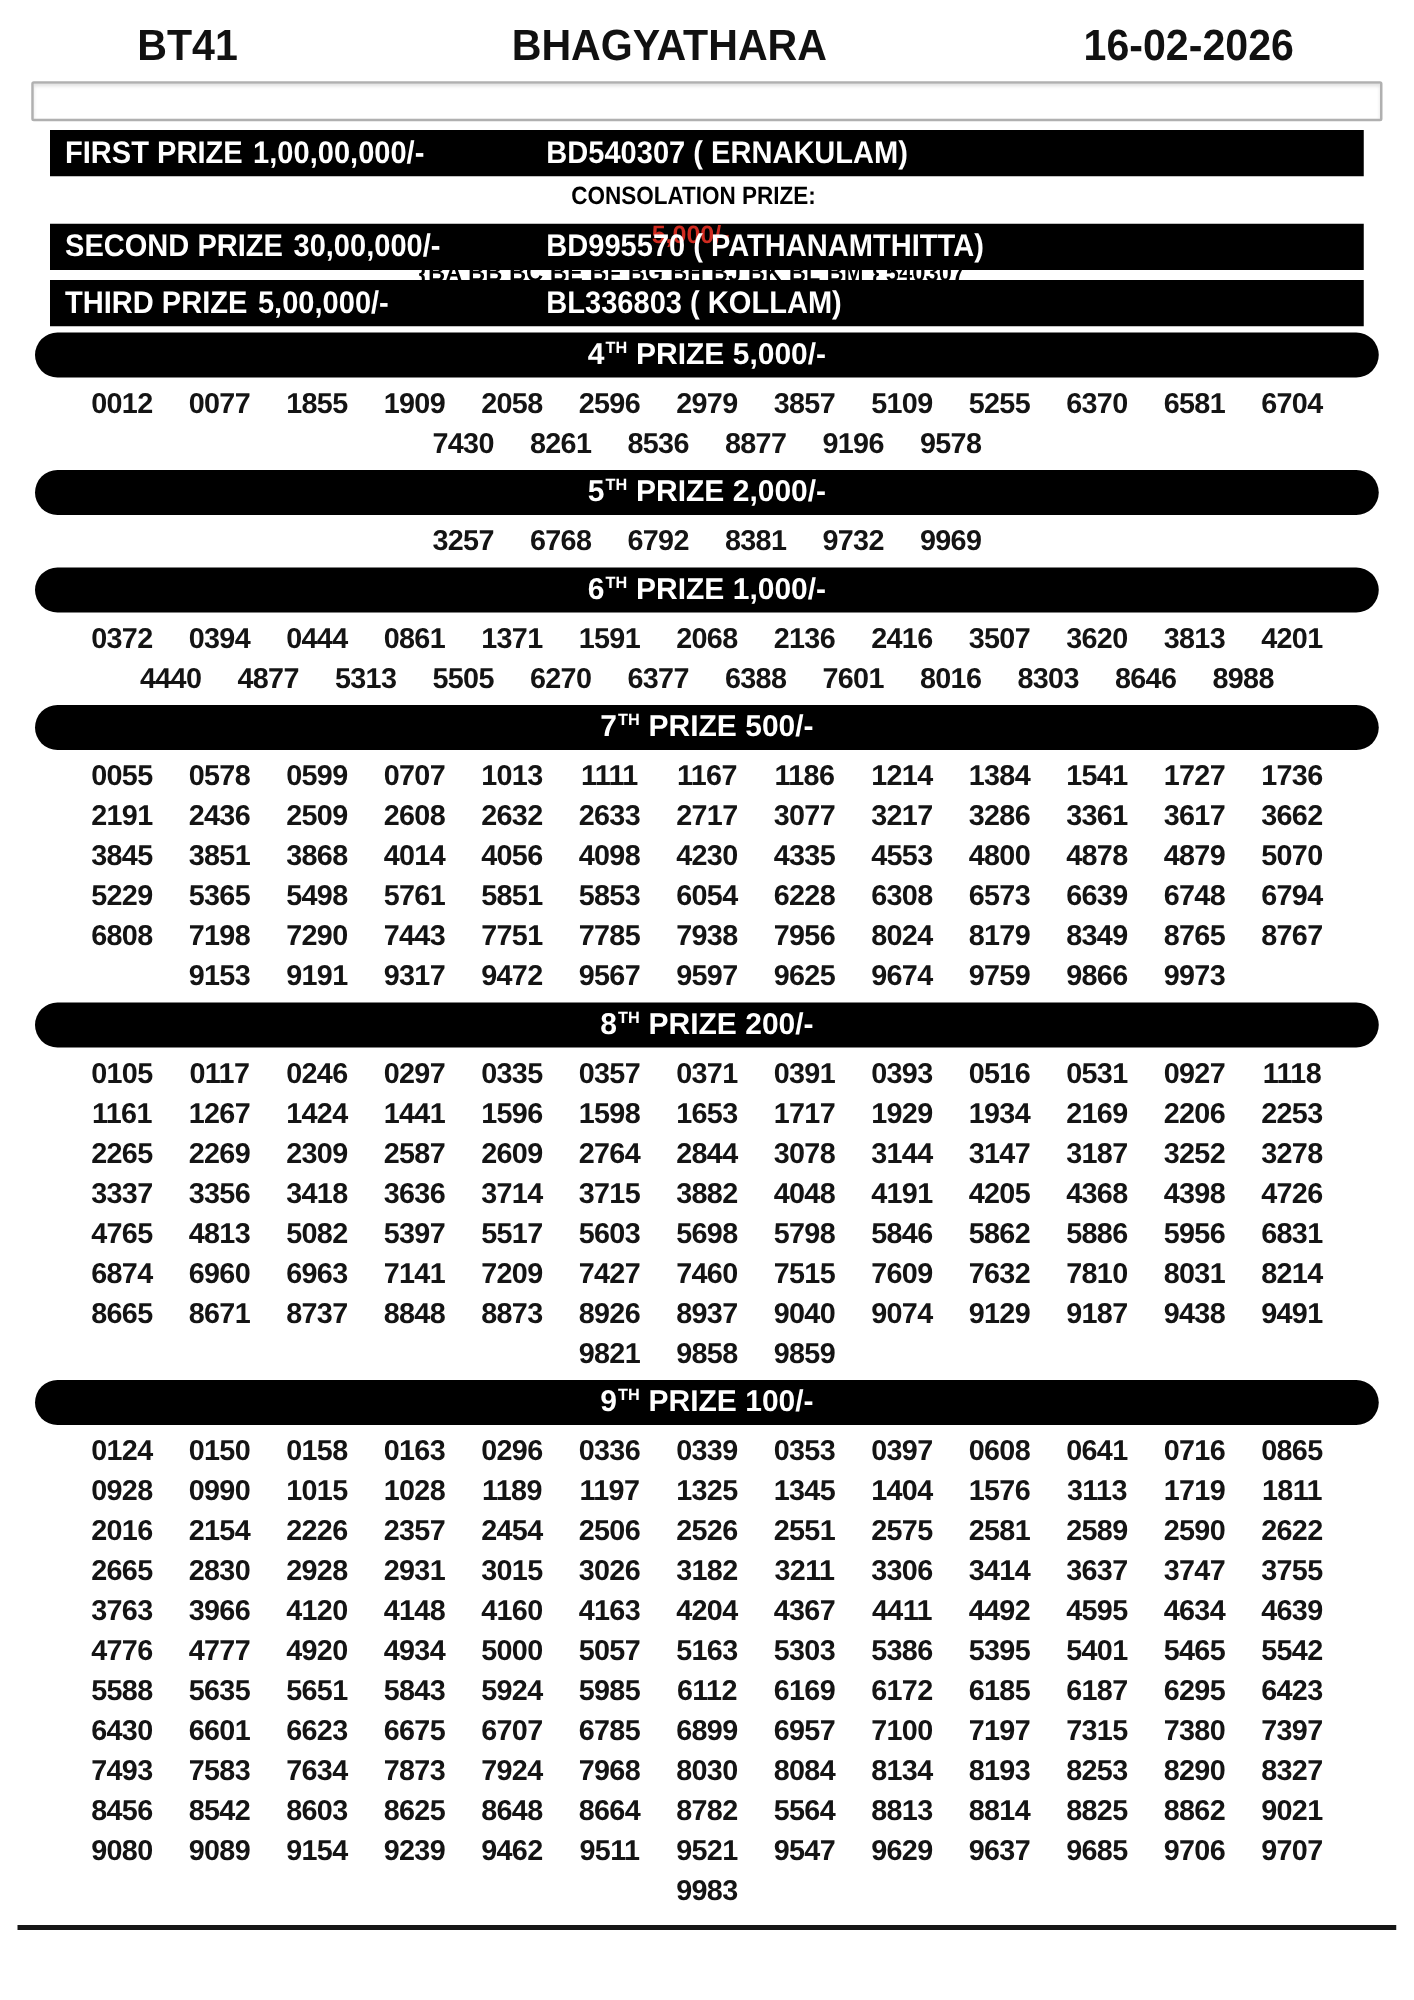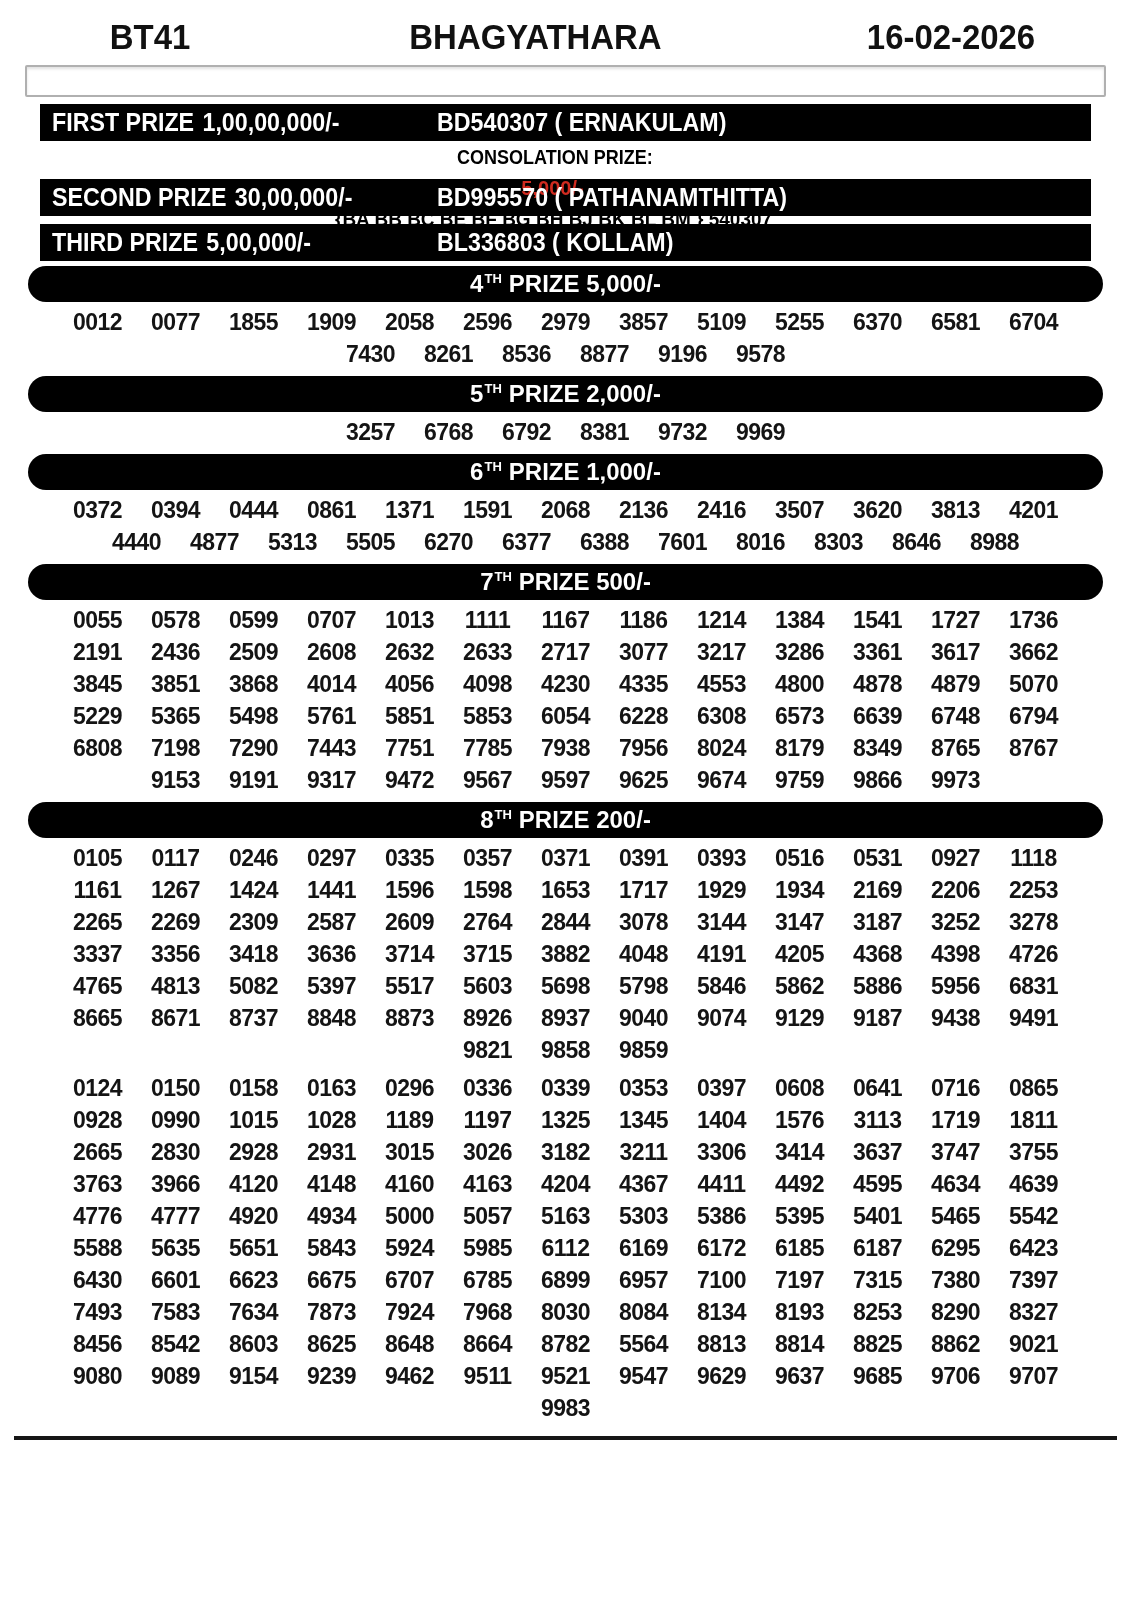--- a/index.html
+++ b/index.html
@@ -344,20 +344,35 @@
         <span class="num">5603</span>
         <span class="num">5698</span>
         <span class="num">5798</span>
         <span class="num">5846</span>
         <span class="num">5862</span>
         <span class="num">5886</span>
         <span class="num">5956</span>
         <span class="num">6831</span>
       </div>
       <div class="num-row">
+        <span class="num">6874</span>
+        <span class="num">6960</span>
+        <span class="num">6963</span>
+        <span class="num">7141</span>
+        <span class="num">7209</span>
+        <span class="num">7427</span>
+        <span class="num">7460</span>
+        <span class="num">7515</span>
+        <span class="num">7609</span>
+        <span class="num">7632</span>
+        <span class="num">7810</span>
+        <span class="num">8031</span>
+        <span class="num">8214</span>
+      </div>
+      <div class="num-row">
         <span class="num">8665</span>
         <span class="num">8671</span>
         <span class="num">8737</span>
         <span class="num">8848</span>
         <span class="num">8873</span>
         <span class="num">8926</span>
         <span class="num">8937</span>
         <span class="num">9040</span>
         <span class="num">9074</span>
         <span class="num">9129</span>
@@ -367,20 +382,23 @@
       </div>
       <div class="num-row">
         <span class="num">9821</span>
         <span class="num">9858</span>
         <span class="num">9859</span>
       </div>
     </div>
 </div>
 
 <div>
+  <div class="section-band">
+    <span><span>9</span><sup>TH</sup><span>PRIZE 100/-</span></span>
+  </div>
   <div class="numbers">
       <div class="num-row">
         <span class="num">0124</span>
         <span class="num">0150</span>
         <span class="num">0158</span>
         <span class="num">0163</span>
         <span class="num">0296</span>
         <span class="num">0336</span>
         <span class="num">0339</span>
         <span class="num">0353</span>
@@ -399,20 +417,35 @@
         <span class="num">1197</span>
         <span class="num">1325</span>
         <span class="num">1345</span>
         <span class="num">1404</span>
         <span class="num">1576</span>
         <span class="num">3113</span>
         <span class="num">1719</span>
         <span class="num">1811</span>
       </div>
       <div class="num-row">
+        <span class="num">2016</span>
+        <span class="num">2154</span>
+        <span class="num">2226</span>
+        <span class="num">2357</span>
+        <span class="num">2454</span>
+        <span class="num">2506</span>
+        <span class="num">2526</span>
+        <span class="num">2551</span>
+        <span class="num">2575</span>
+        <span class="num">2581</span>
+        <span class="num">2589</span>
+        <span class="num">2590</span>
+        <span class="num">2622</span>
+      </div>
+      <div class="num-row">
         <span class="num">2665</span>
         <span class="num">2830</span>
         <span class="num">2928</span>
         <span class="num">2931</span>
         <span class="num">3015</span>
         <span class="num">3026</span>
         <span class="num">3182</span>
         <span class="num">3211</span>
         <span class="num">3306</span>
         <span class="num">3414</span>

